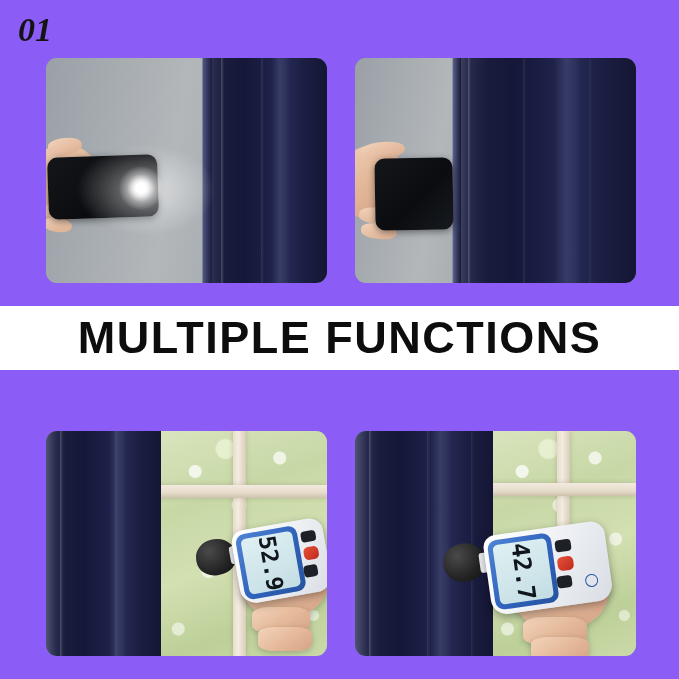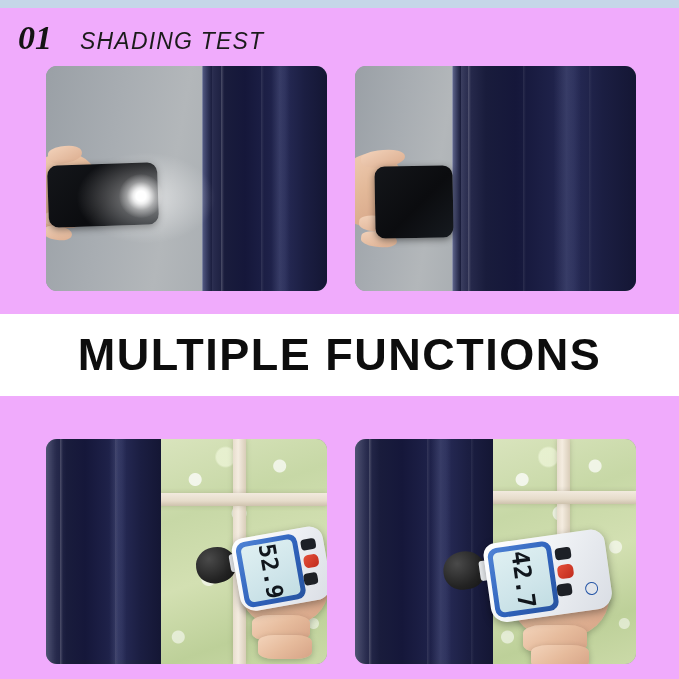--- a/index.html
+++ b/index.html
@@ -3,41 +3,41 @@
 <meta charset="utf-8">
 <style>
   html,body{margin:0;padding:0;}
   body{
     width:679px;height:679px;
     background:#c5d6e8;
     font-family:"Liberation Sans", sans-serif;
     overflow:hidden;
     position:relative;
   }
-  .page{position:absolute;inset:0;background:#f0abfc;margin-top:8px;}
+  .page{position:absolute;inset:0;background:#8b5cf6;}
 
   
   .sec-head{position:absolute;display:flex;align-items:baseline;}
   .sec-num{
     font-family:"Liberation Serif", serif;
     font-style:italic;font-weight:700;
     font-size:34px;color:#141414;letter-spacing:0px;
   }
   .sec-title{
     font-family:"Liberation Sans", sans-serif;
     font-style:italic;font-weight:400;
     font-size:23px;color:#1b1b1b;letter-spacing:1.2px;
     margin-left:28px;white-space:nowrap;
   }
   #head1{left:18px;top:11px;}
   #head2{left:18px;top:378px;}
 
   
   .banner{
-    position:absolute;left:0;top:306px;width:679px;height:82px;
+    position:absolute;left:0;top:306px;width:679px;height:64px;
     background:#ffffff;display:flex;align-items:center;justify-content:center;
   }
   .banner-text{
     font-family:"Liberation Sans", sans-serif;
     font-weight:700;font-size:45px;color:#0d0d0d;
     letter-spacing:1.5px;white-space:nowrap;
   }
 
   
   .card{
@@ -192,21 +192,20 @@
     box-shadow:0 2px 6px rgba(0,0,0,.22);
   }
 </style>
 </head>
 <body>
 
 <div class="page">
 
   <div class="sec-head" id="head1">
     <span class="sec-num">01</span>
-    <span class="sec-title">SHADING TEST</span>
   </div>
 
   <div class="card" id="card1">
     <div class="wall"></div>
     <div class="curtain">
       <div class="curtain-fold" style="left:14%"></div>
       <div class="curtain-fold" style="left:47%;opacity:.5"></div>
     </div>
     <div class="edge"></div>
 

